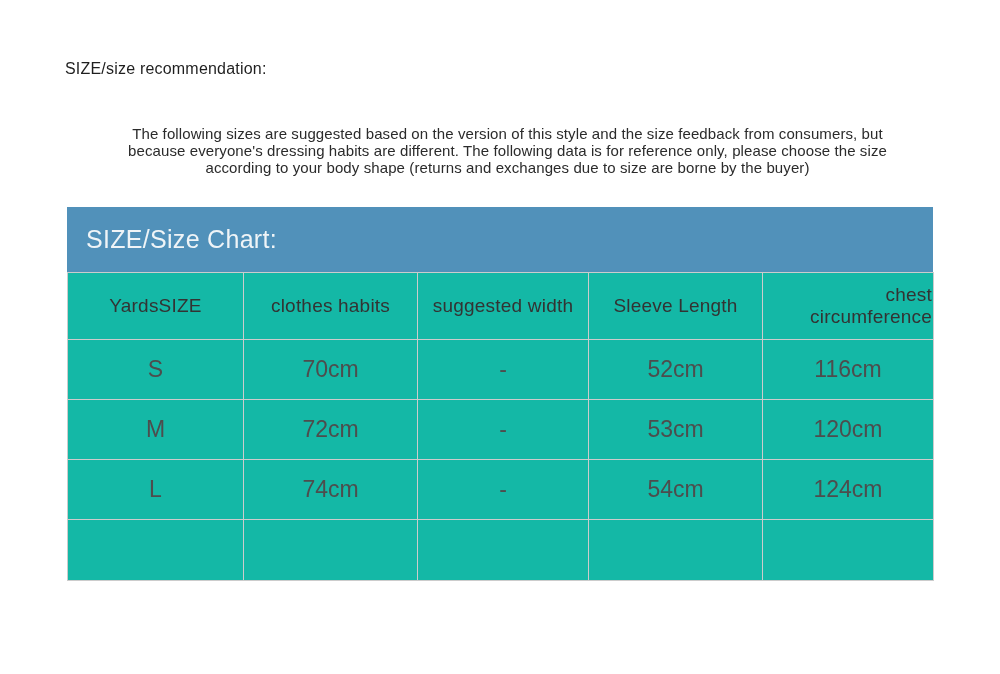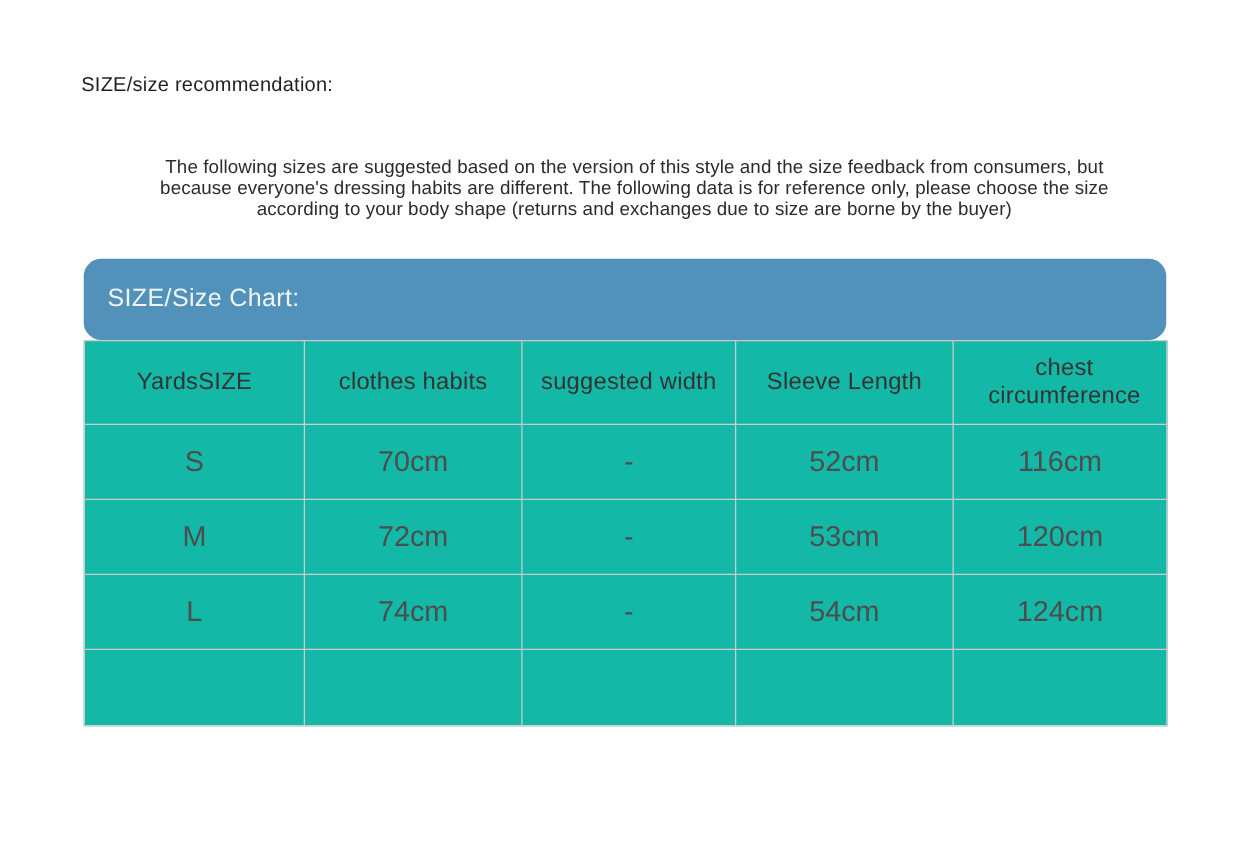--- a/index.html
+++ b/index.html
@@ -41,26 +41,25 @@
   .chart-wrap {
     position: absolute;
     left: 67px;
     top: 207px;
     width: 866px;
   }
   .chart-header {
     height: 65px;
     background: #5191ba;
     color: #eff4f7;
-    font-size: 20px;
+    font-size: 25px;
     line-height: 65px;
     padding-left: 19px;
     box-sizing: border-box;
     letter-spacing: 0.3px;
-    border-radius: 14px;
   }
   table.size-table {
     width: 100%;
     border-collapse: collapse;
     table-layout: fixed;
     background: #14b8a6;
   }
   .size-table th,
   .size-table td {
     border: 1px solid #cccccc;
@@ -70,21 +69,21 @@
   .size-table th {
     height: 67px;
     font-weight: 400;
     font-size: 19px;
     color: #333333;
     text-align: center;
     vertical-align: middle;
     letter-spacing: 0.2px;
   }
   .size-table th.left-align {
-    text-align: center;
+    text-align: right;
     padding-left: 8px;
     line-height: 1.15;
   }
   .size-table td {
     height: 60px;
     font-size: 23px;
     color: #4d4d4d;
     text-align: center;
     vertical-align: middle;
   }

